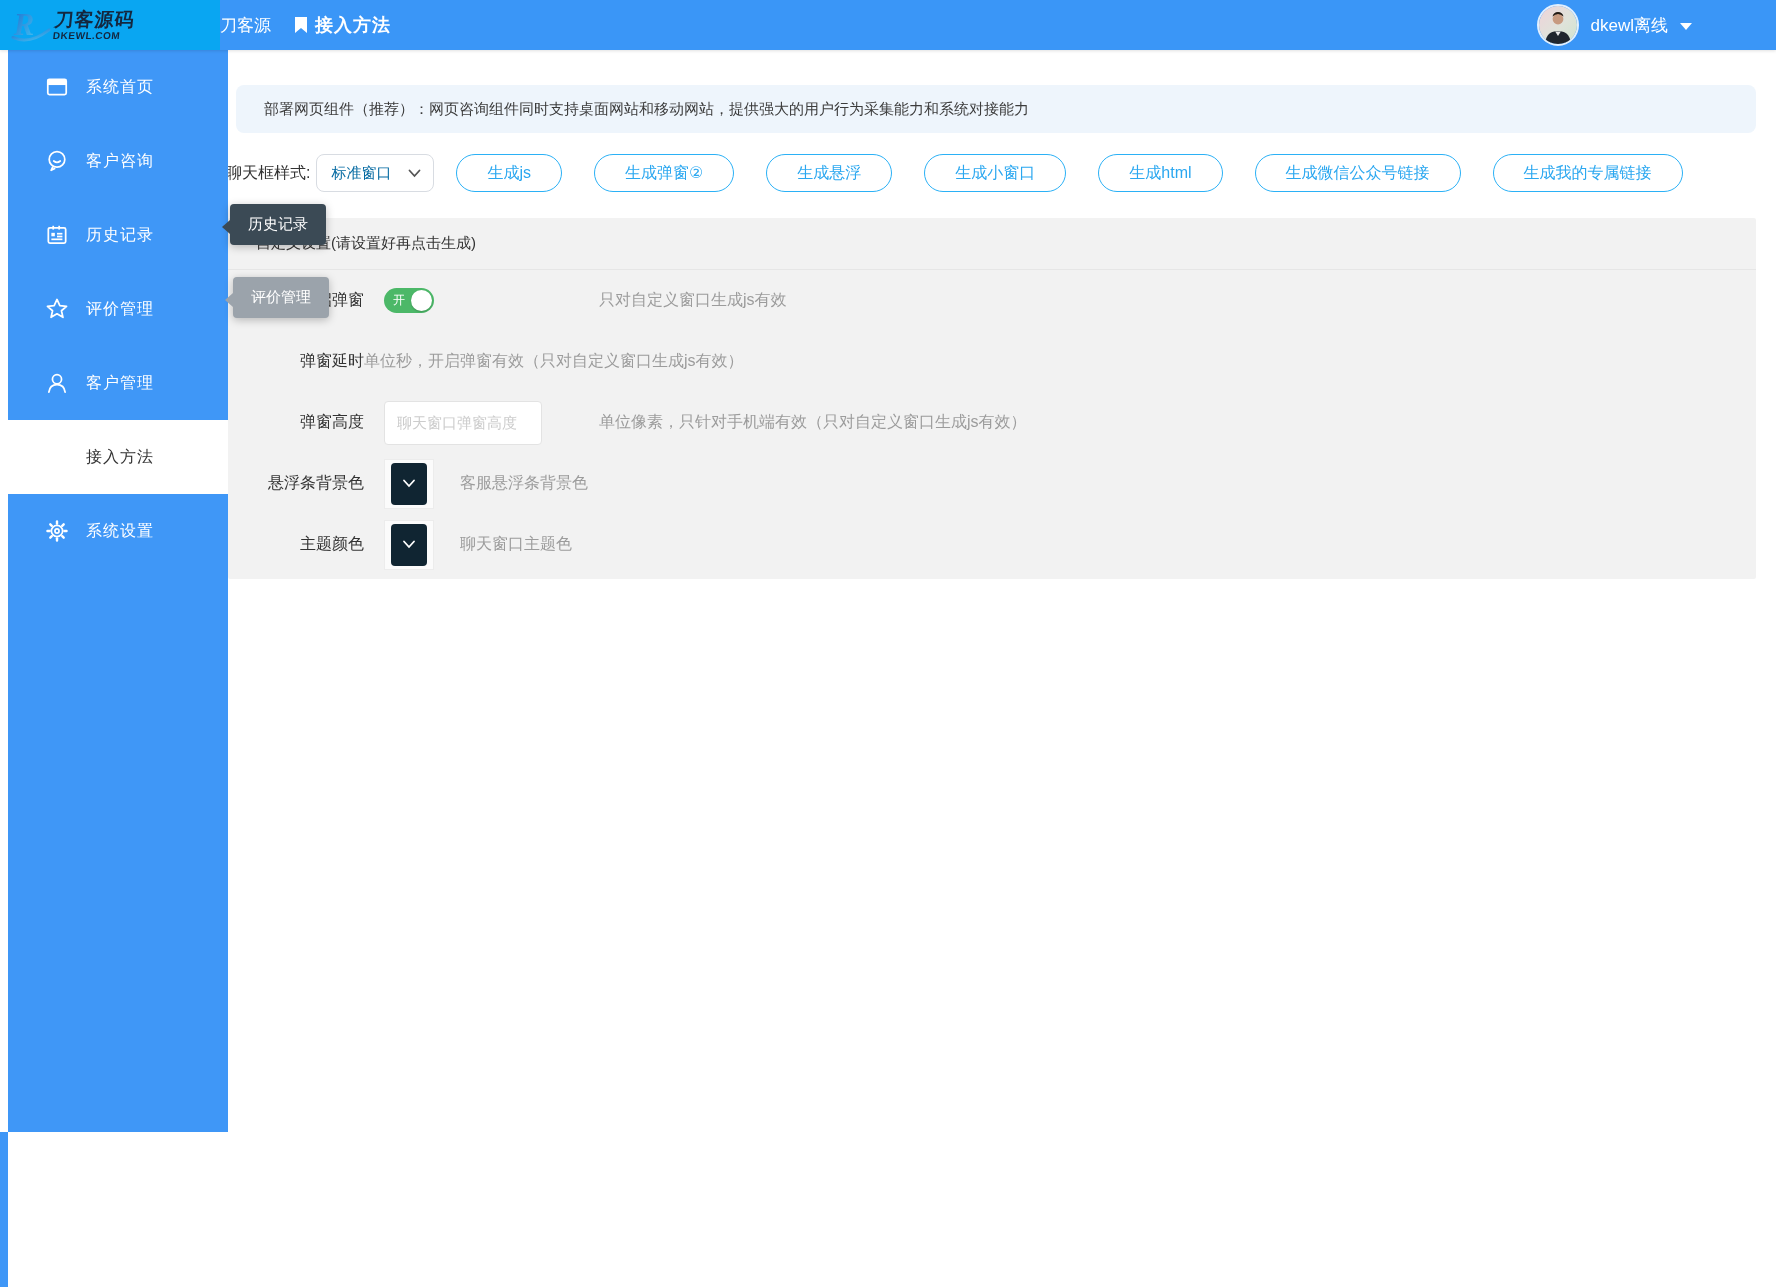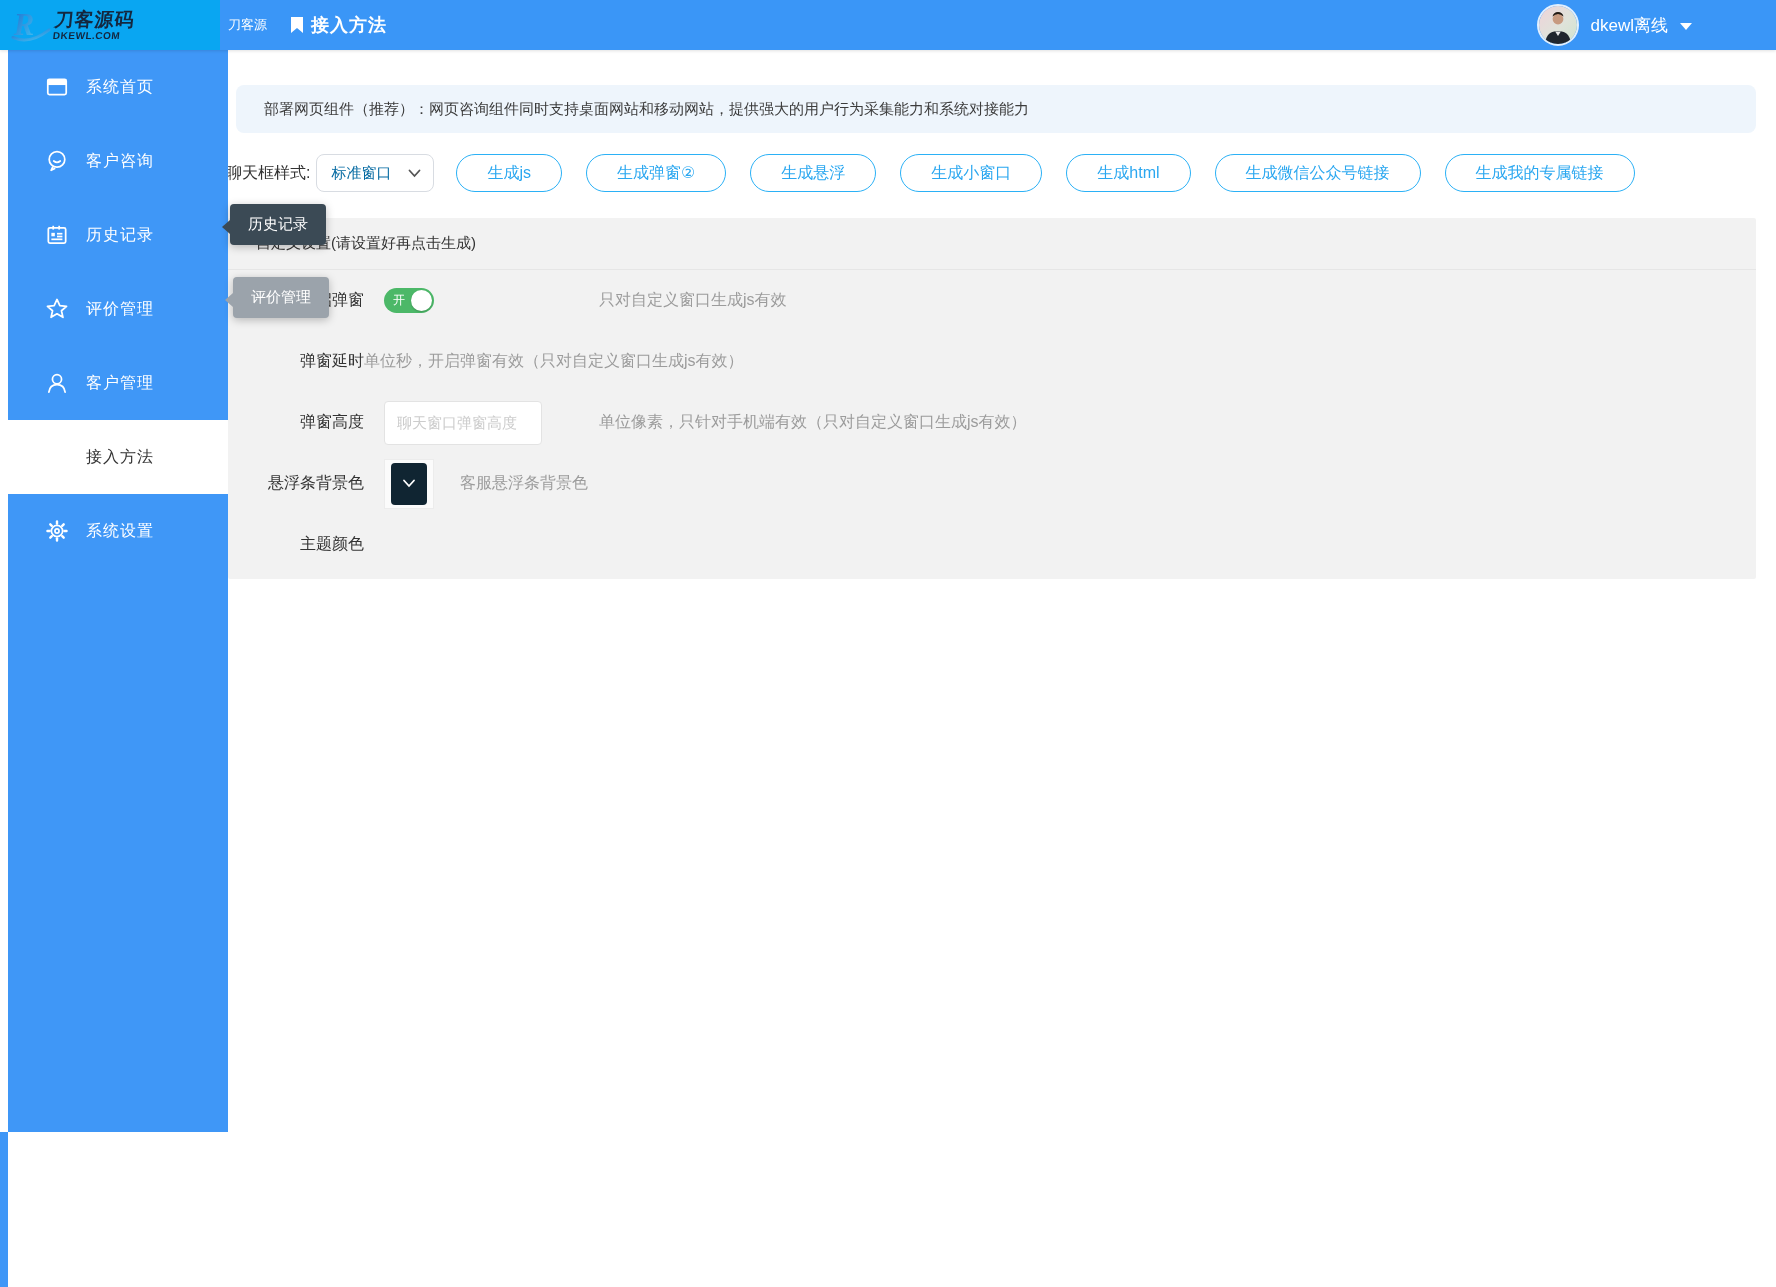--- a/index.html
+++ b/index.html
@@ -10,21 +10,21 @@
   
   .topbar { position:absolute; left:0; top:0; width:1776px; height:50px;
     background:#3a96f7; display:flex; align-items:center; z-index:30;
     box-shadow:0 1px 3px rgba(0,0,0,.12); }
   .logo-block { width:220px; height:50px; background:#09a6f2; display:flex;
     align-items:center; padding-left:10px; flex:0 0 220px; }
   .logo-mark { width:42px; height:40px; flex:0 0 42px; }
   .logo-texts { line-height:1; margin-left:2px; transform:skewX(-6deg); }
   .logo-cn { font-size:19px; font-weight:bold; color:#14273f; letter-spacing:1px; }
   .logo-en { font-size:10px; font-weight:bold; color:#14273f; letter-spacing:.5px; margin-top:2px; }
-  .app-name { color:#fff; font-size:13px; margin-left:8px; white-space:nowrap; }
+  .app-name { color:#fff; font-size:17px; white-space:nowrap; }
   .page-title-wrap { display:flex; align-items:center; margin-left:22px; gap:6px; }
   .page-title { color:#fff; font-size:18px; font-weight:bold; letter-spacing:1px; }
   .user-wrap { margin-left:auto; display:flex; align-items:center; gap:12px;
     padding-right:84px; cursor:pointer; }
   .avatar { width:42px; height:42px; border-radius:50%; overflow:hidden;
     border:2px solid rgba(255,255,255,.85); }
   .user-name { color:#fff; font-size:17px; }
   .caret { width:0; height:0; border-left:6px solid transparent;
     border-right:6px solid transparent; border-top:7px solid #fff; margin-top:2px; }
 
@@ -43,21 +43,21 @@
   
   .main { position:absolute; left:220px; top:50px; right:0; bottom:0; background:#fff; }
   .notice { margin:35px 20px 0 16px; height:48px; background:#eef5fc; border-radius:8px;
     display:flex; align-items:center; padding:0 28px; font-size:15px; color:#3c3c3c; }
   .style-row { margin:20px 20px 0 6px; height:40px; display:flex; align-items:center; }
   .style-label { font-size:16px; color:#333; }
   .chat-select { margin-left:6px; width:118px; height:38px; border:1px solid #d8dce2;
     border-radius:8px; background:#fff; display:flex; align-items:center;
     padding:0 12px 0 14px; cursor:pointer; }
   .chat-select .val { font-size:15px; color:#0369a1; flex:1; }
-  .pills { display:flex; gap:24px; margin-left:22px; }
+  .pills { display:flex; gap:32px; margin-left:22px; }
   .pill { height:38px; border:1px solid #2bb1f6; border-radius:19px; background:#fff;
     color:#2aa7f0; font-size:16px; padding:0 30px; display:flex; align-items:center;
     cursor:pointer; white-space:nowrap;
     font-family:"Liberation Sans","DejaVu Sans",sans-serif; }
 
   .panel { margin:25px 20px 0 8px; height:361px; background:#f2f2f2; border-radius:2px; }
   .panel-head { height:52px; display:flex; align-items:center; padding-left:28px;
     font-size:15px; color:#333; border-bottom:1px solid #e6e6e6; }
   .form-row { height:61px; display:flex; align-items:center; }
   .row-label { width:136px; text-align:right; font-size:16px; color:#333; flex:0 0 136px; }
@@ -292,19 +292,29 @@
               <path d="M1.5 1.5 L6.5 7 L11.5 1.5" fill="none" stroke="#fff" stroke-width="1.8" stroke-linecap="round"></path>
             </svg>
           </div>
         </div>
         <span class="row-hint swatch-hint">客服悬浮条背景色</span>
       </div>
     </div>
 
     <div class="form-row">
       <span class="row-label">主题颜色</span>
+      <div class="row-ctrl">
+        <div class="swatch-outer">
+          <div class="swatch">
+            <svg width="14" height="9" viewBox="0 0 13 9">
+              <path d="M1.5 1.5 L6.5 7 L11.5 1.5" fill="none" stroke="#fff" stroke-width="1.8" stroke-linecap="round"></path>
+            </svg>
+          </div>
+        </div>
+        <span class="row-hint swatch-hint">聊天窗口主题色</span>
+      </div>
     </div>
 
   </div>
 </div>
 
 <div class="tip tip-dark">历史记录</div>
 <div class="tip tip-gray">评价管理</div>
 
 </body></html>

